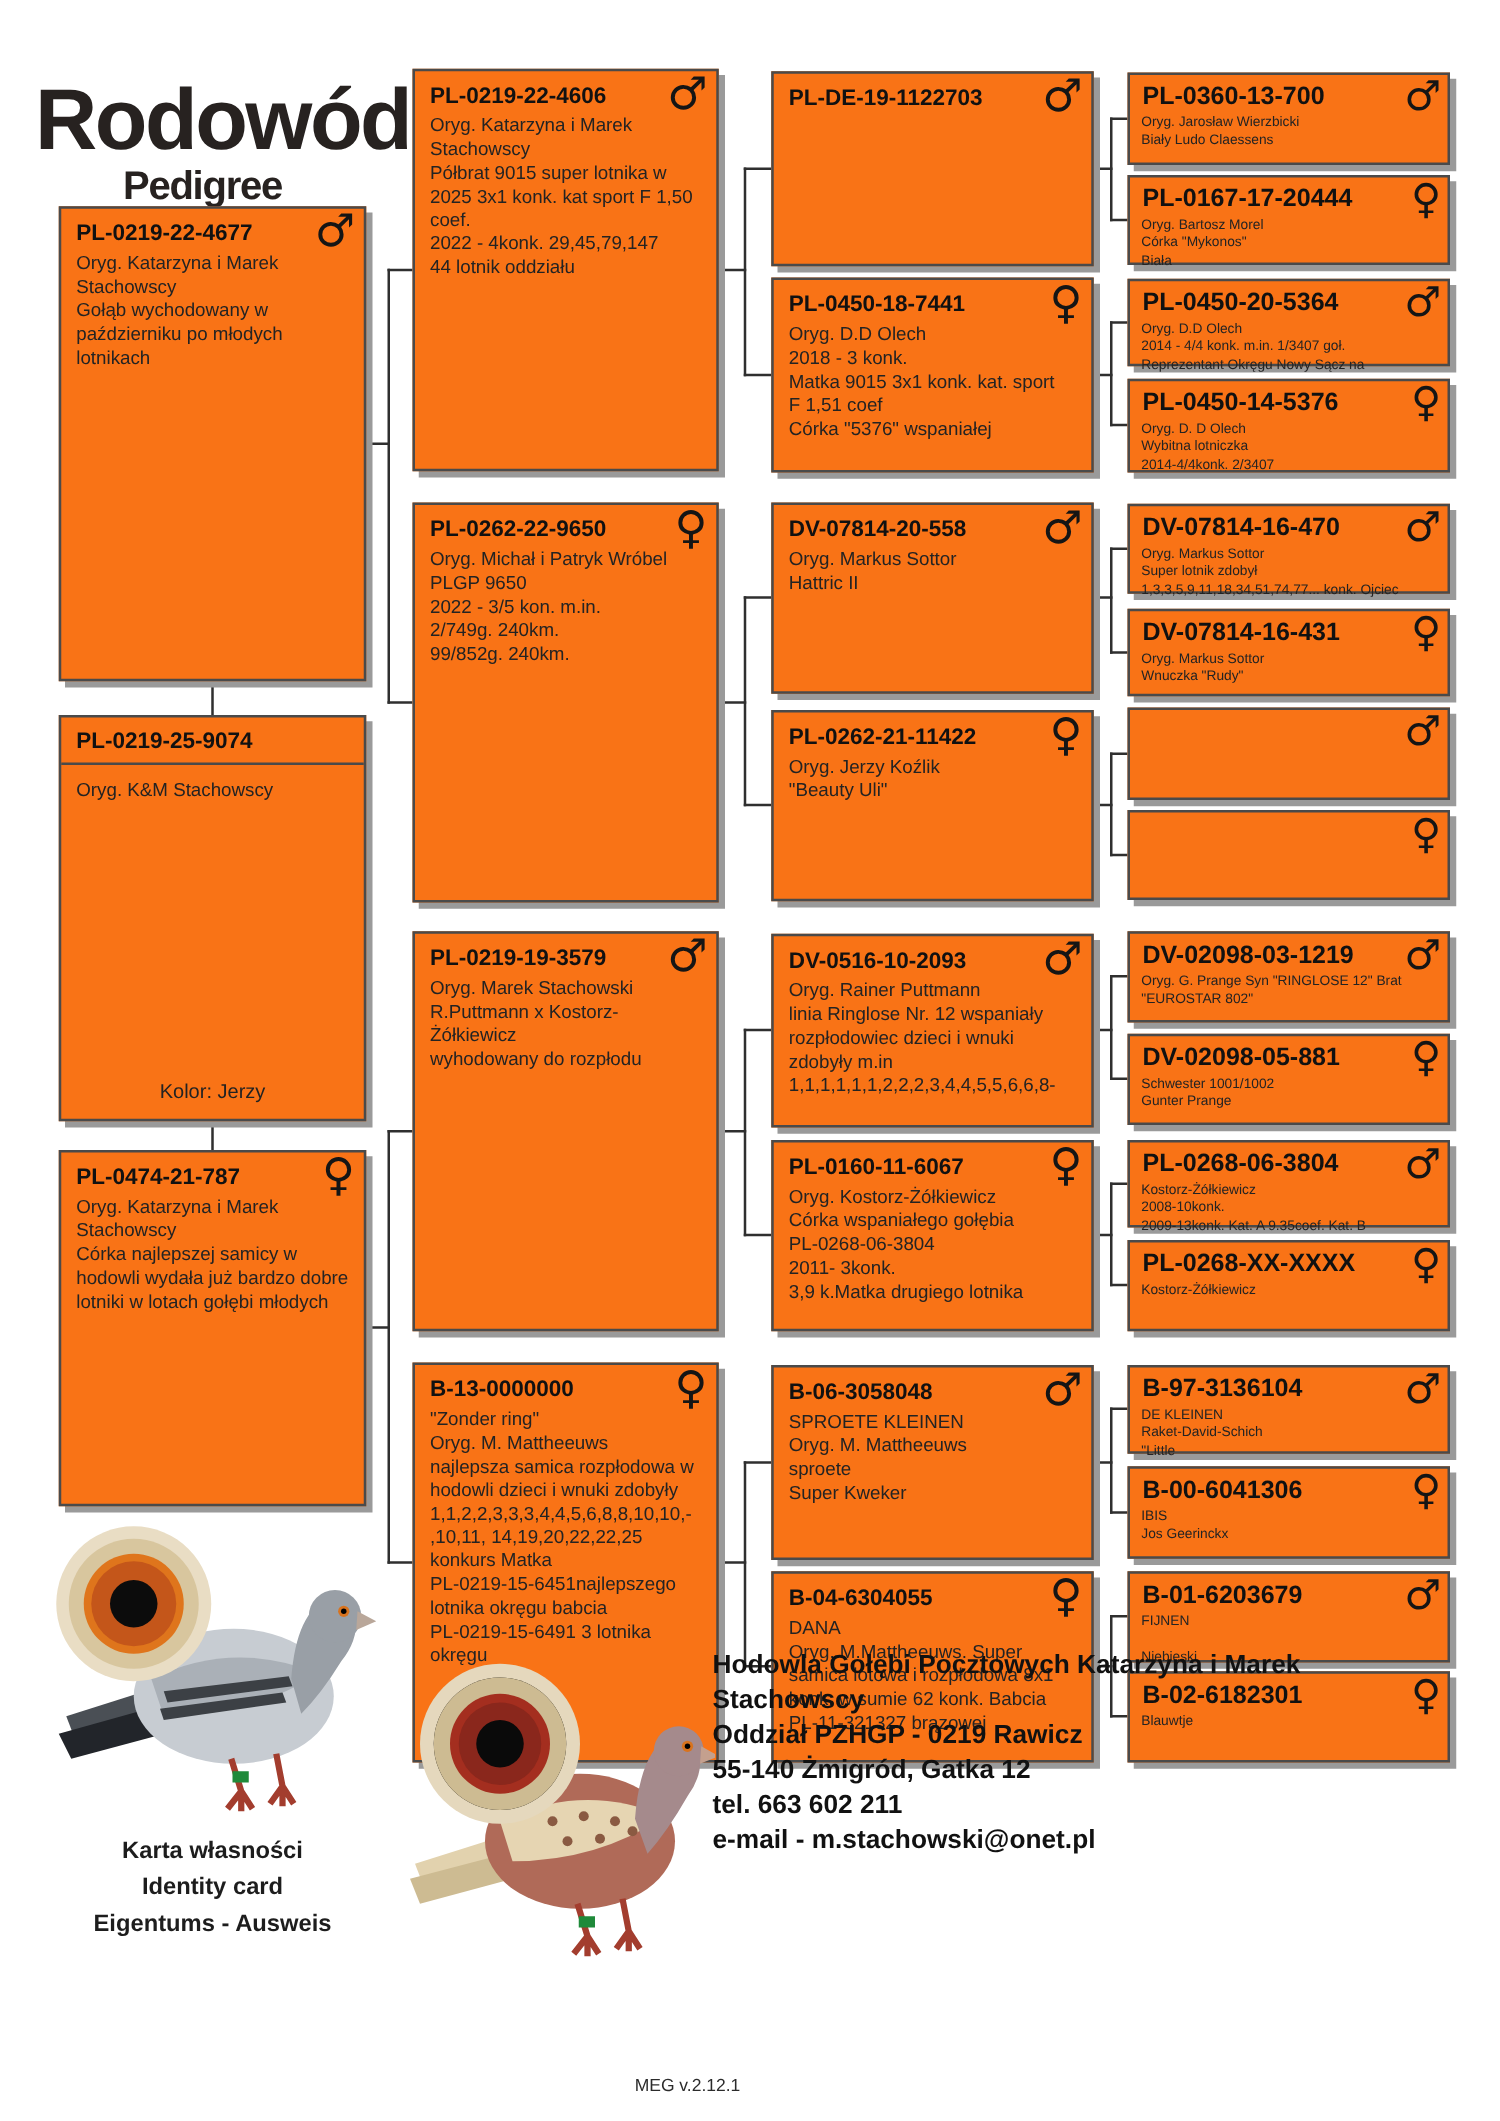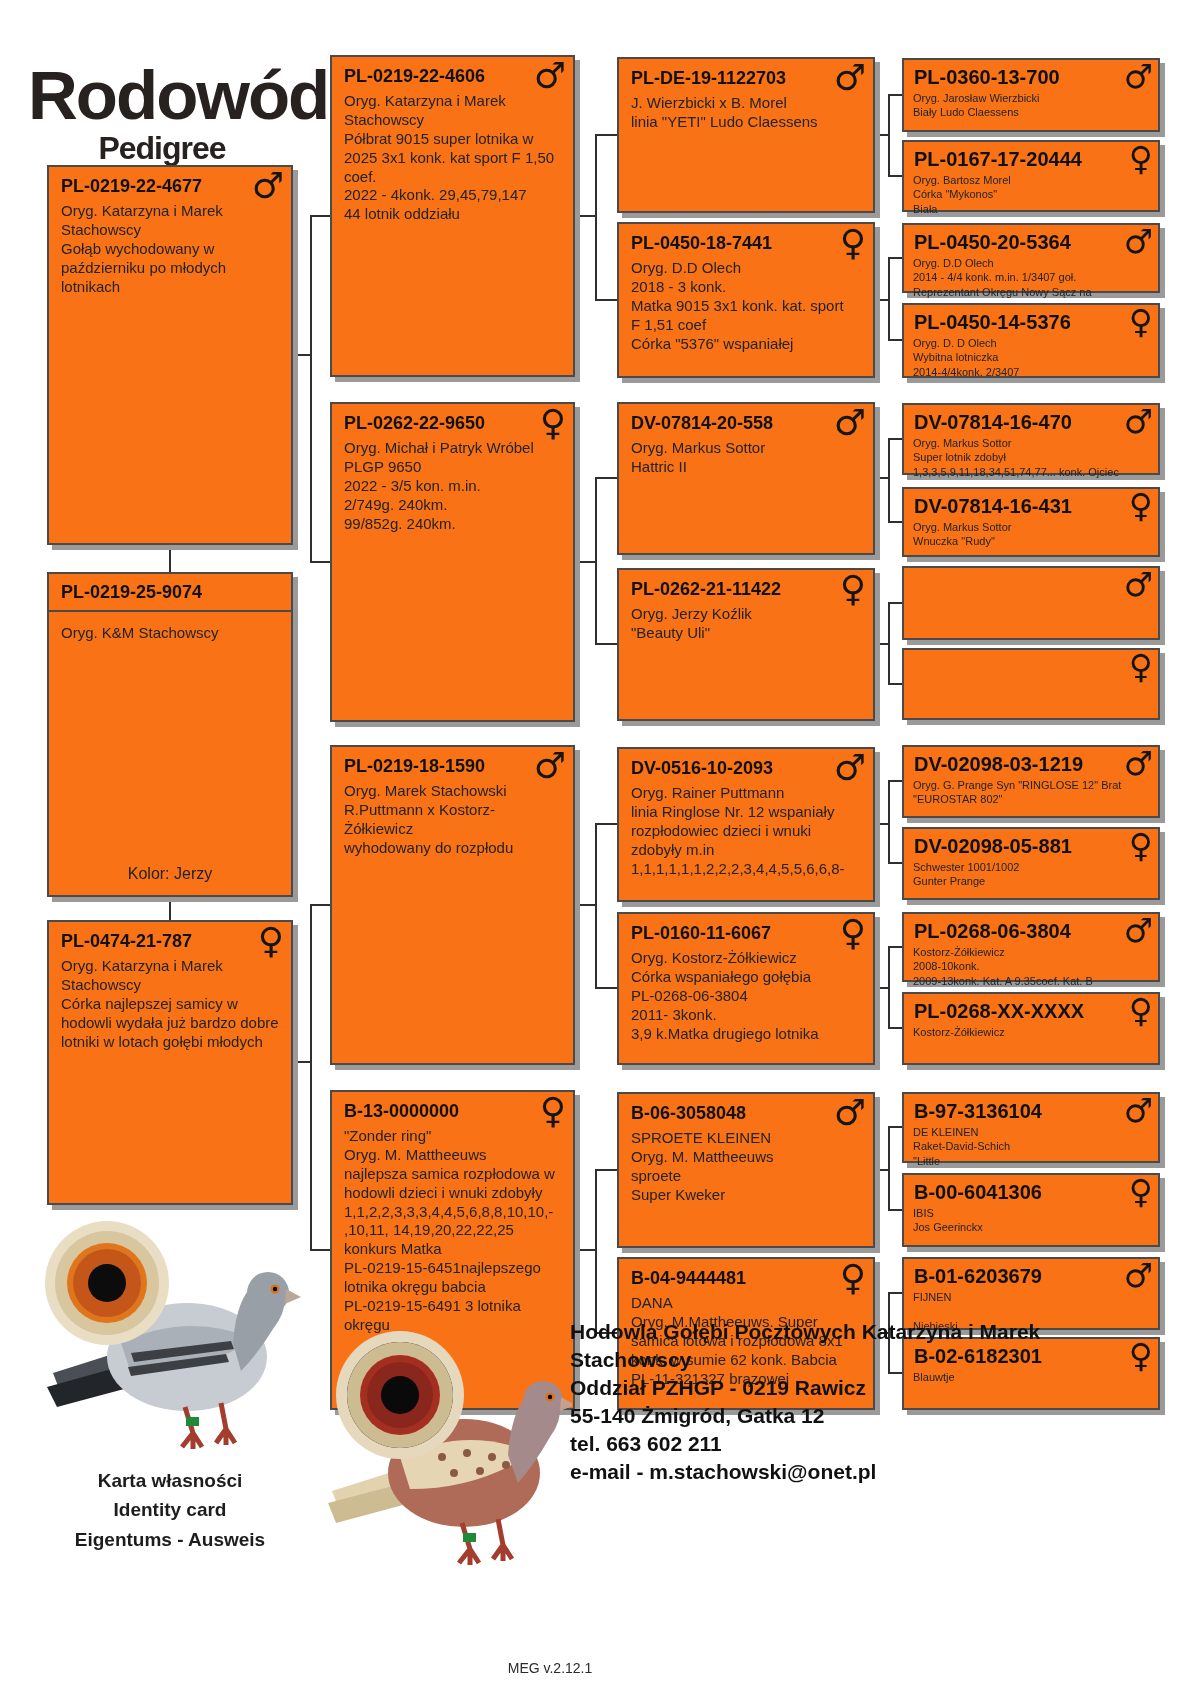--- a/index.html
+++ b/index.html
@@ -144,21 +144,21 @@
   <div class="box" style="left:330px;top:402px;width:245px;height:320px">
     <div class="ring">PL-0262-22-9650</div>
     <div class="sex">♀</div>
     <div class="notes">Oryg. Michał i Patryk Wróbel
 PLGP 9650
 2022 - 3/5 kon.  m.in.
 2/749g. 240km.
 99/852g. 240km.</div>
   </div>
   <div class="box" style="left:330px;top:745px;width:245px;height:320px">
-    <div class="ring">PL-0219-18-1590</div>
+    <div class="ring">PL-0219-19-3579</div>
     <div class="sex">♂</div>
     <div class="notes">Oryg. Marek Stachowski
 R.Puttmann x Kostorz-Żółkiewicz
 wyhodowany do rozpłodu</div>
   </div>
   <div class="box" style="left:330px;top:1090px;width:245px;height:320px">
     <div class="ring">B-13-0000000</div>
     <div class="sex">♀</div>
     <div class="notes">"Zonder ring"
 Oryg. M. Mattheeuws
@@ -169,22 +169,20 @@
 konkurs Matka
 PL-0219-15-6451najlepszego
 lotnika okręgu babcia
 PL-0219-15-6491 3 lotnika
 okręgu</div>
   </div>
 
   <div class="box" style="left:617px;top:57px;width:258px;height:156px">
     <div class="ring">PL-DE-19-1122703</div>
     <div class="sex">♂</div>
-    <div class="notes">J. Wierzbicki x B. Morel
-linia "YETI" Ludo Claessens</div>
   </div>
   <div class="box" style="left:617px;top:222px;width:258px;height:156px">
     <div class="ring">PL-0450-18-7441</div>
     <div class="sex">♀</div>
     <div class="notes">Oryg. D.D Olech
 2018 - 3 konk.
 Matka 9015  3x1 konk. kat. sport
 F 1,51 coef
 Córka "5376" wspaniałej</div>
   </div>
@@ -220,21 +218,21 @@
   </div>
   <div class="box" style="left:617px;top:1092px;width:258px;height:156px">
     <div class="ring">B-06-3058048</div>
     <div class="sex">♂</div>
     <div class="notes">SPROETE KLEINEN
 Oryg. M. Mattheeuws
 sproete
 Super Kweker</div>
   </div>
   <div class="box" style="left:617px;top:1257px;width:258px;height:153px">
-    <div class="ring">B-04-9444481</div>
+    <div class="ring">B-04-6304055</div>
     <div class="sex">♀</div>
     <div class="notes">DANA
 Oryg. M.Mattheeuws. Super
 samica lotowa i rozpłodowa 8x1
 konk. w sumie 62 konk. Babcia
 PL-11-321327 brązowej</div>
   </div>
 
   <div class="box g4" style="left:902px;top:58px;width:258px;height:74px">
     <div class="ring">PL-0360-13-700</div>

